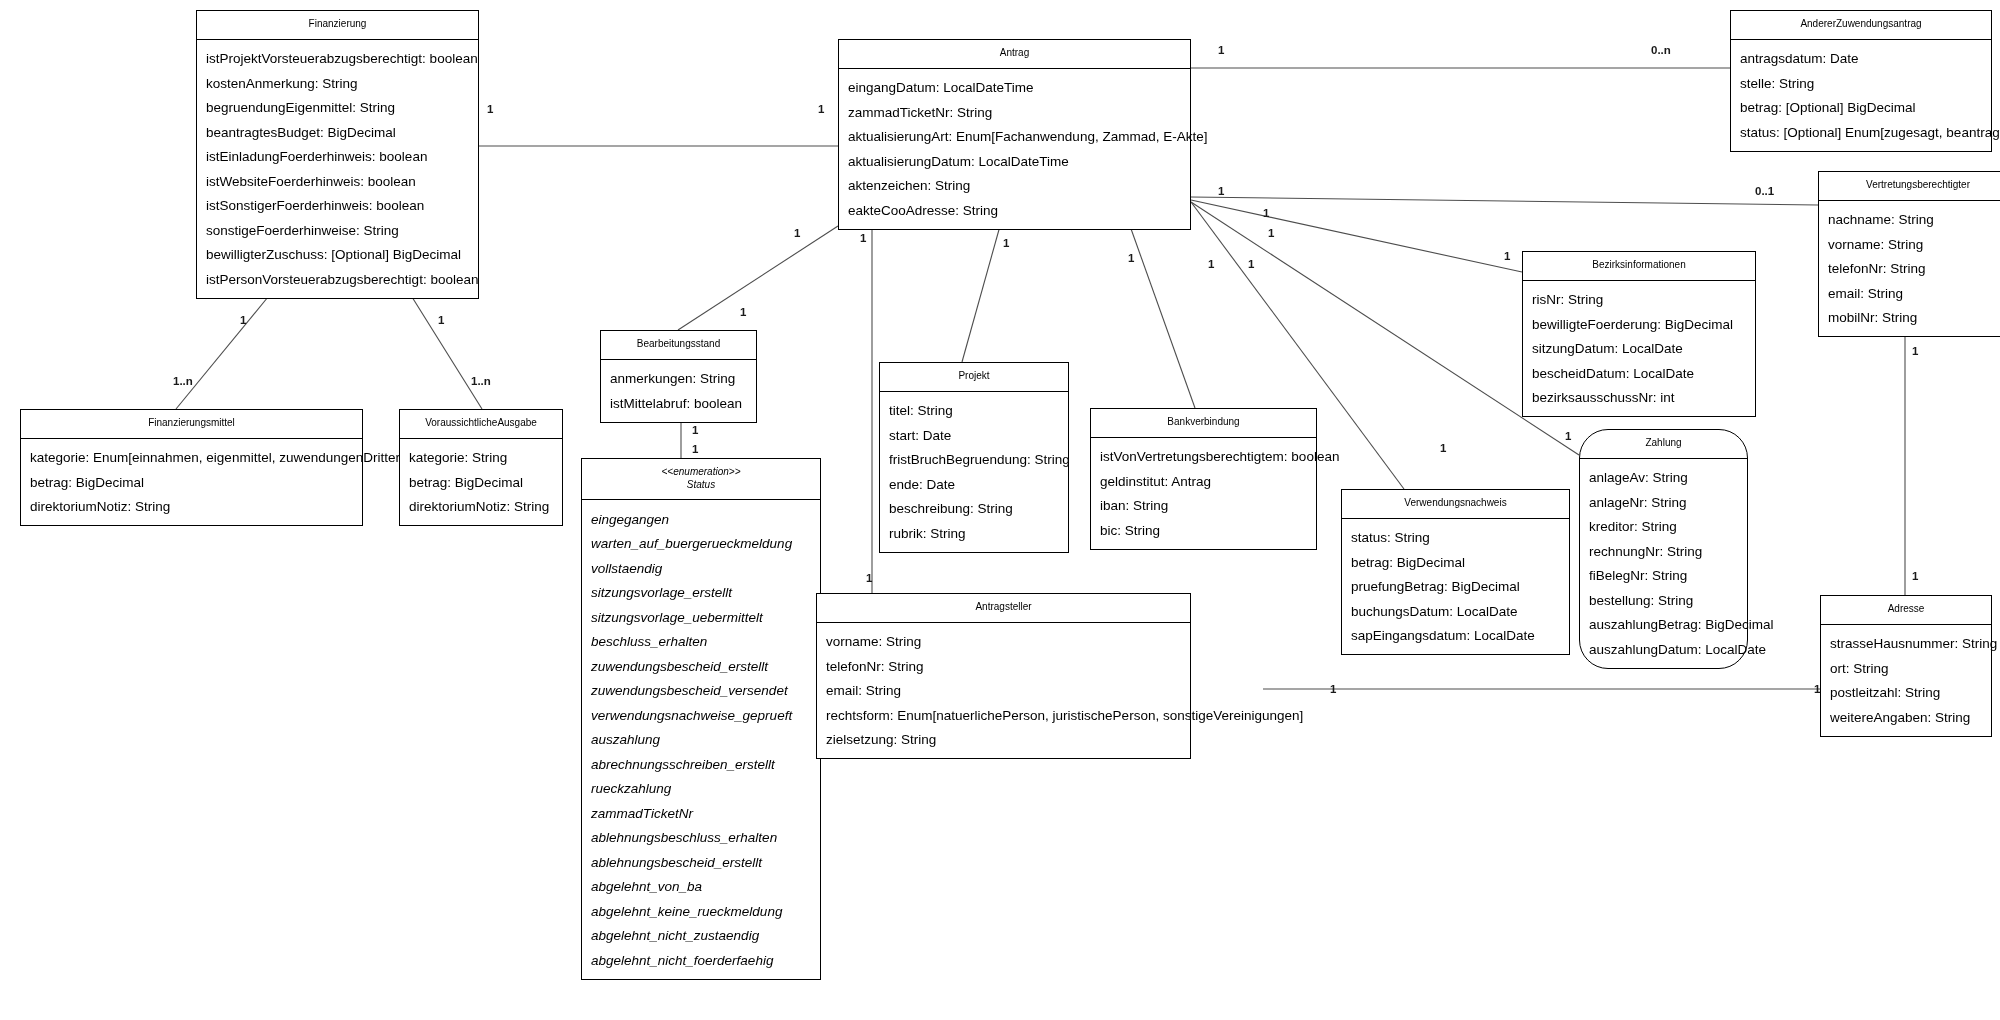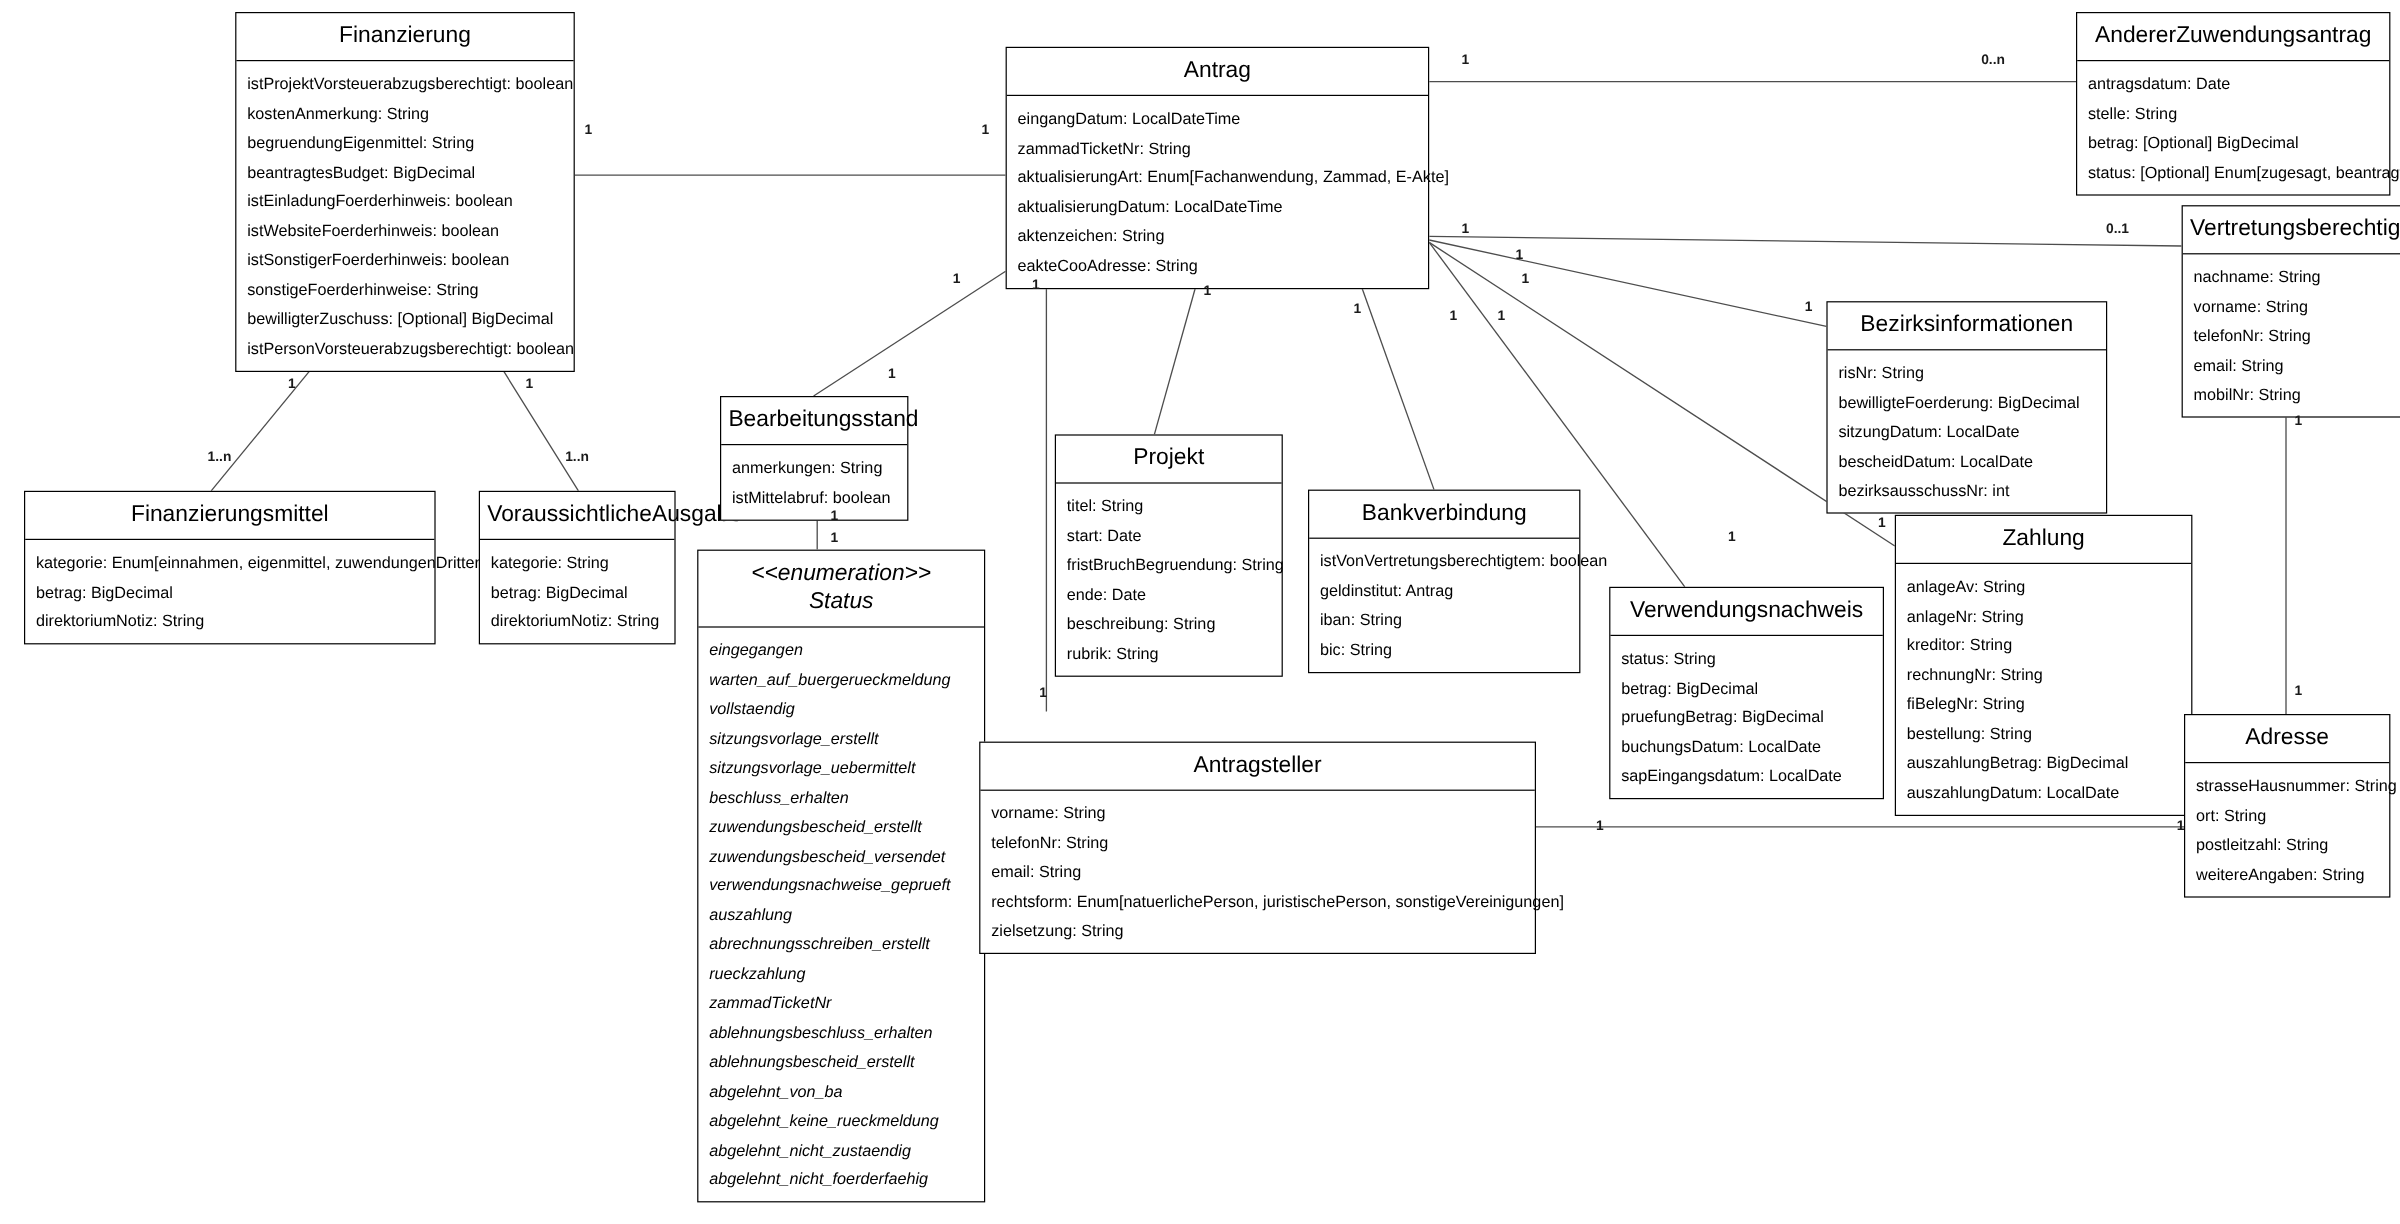--- a/index.html
+++ b/index.html
@@ -31,21 +31,21 @@
   .uml-class {
     position: absolute;
     box-sizing: border-box;
     border: 1.4px solid #000000;
     background: #ffffff;
   }
   .uml-title {
     box-sizing: border-box;
     border-bottom: 1.4px solid #000000;
     text-align: center;
-    font-size: 19px;
+    font-size: 10px;
     color: #000000;
     padding: 7px 6px 8px 6px;
     line-height: 1.25;
     white-space: pre-line;
   }
   .uml-attrs {
     padding: 7px 0 6px 0;
   }
   .uml-attr {
     font-size: 13.5px;
@@ -228,21 +228,21 @@
       <div class="uml-class" style="left: 1341px; top: 489px; width: 229px;">
         <div class="uml-title">Verwendungsnachweis</div>
         <div class="uml-attrs">
           <div class="uml-attr">status: String</div>
           <div class="uml-attr">betrag: BigDecimal</div>
           <div class="uml-attr">pruefungBetrag: BigDecimal</div>
           <div class="uml-attr">buchungsDatum: LocalDate</div>
           <div class="uml-attr">sapEingangsdatum: LocalDate</div>
         </div>
       </div>
-      <div class="uml-class" style="left: 1579px; top: 429px; width: 248px;">
+      <div class="uml-class" style="left: 1579px; top: 429px; width: 169px; border-radius: 29px;">
         <div class="uml-title">Zahlung</div>
         <div class="uml-attrs">
           <div class="uml-attr">anlageAv: String</div>
           <div class="uml-attr">anlageNr: String</div>
           <div class="uml-attr">kreditor: String</div>
           <div class="uml-attr">rechnungNr: String</div>
           <div class="uml-attr">fiBelegNr: String</div>
           <div class="uml-attr">bestellung: String</div>
           <div class="uml-attr">auszahlungBetrag: BigDecimal</div>
           <div class="uml-attr">auszahlungDatum: LocalDate</div>
@@ -250,21 +250,21 @@
       </div>
       <div class="uml-class" style="left: 1820px; top: 595px; width: 172px;">
         <div class="uml-title">Adresse</div>
         <div class="uml-attrs">
           <div class="uml-attr">strasseHausnummer: String</div>
           <div class="uml-attr">ort: String</div>
           <div class="uml-attr">postleitzahl: String</div>
           <div class="uml-attr">weitereAngaben: String</div>
         </div>
       </div>
-      <div class="uml-class" style="left: 816px; top: 618px; width: 464px;">
+      <div class="uml-class" style="left: 816px; top: 593px; width: 375px;">
         <div class="uml-title">Antragsteller</div>
         <div class="uml-attrs">
           <div class="uml-attr">vorname: String</div>
           <div class="uml-attr">telefonNr: String</div>
           <div class="uml-attr">email: String</div>
           <div class="uml-attr">rechtsform: Enum[natuerlichePerson, juristischePerson, sonstigeVereinigungen]</div>
           <div class="uml-attr">zielsetzung: String</div>
         </div>
       </div>
     </div>

